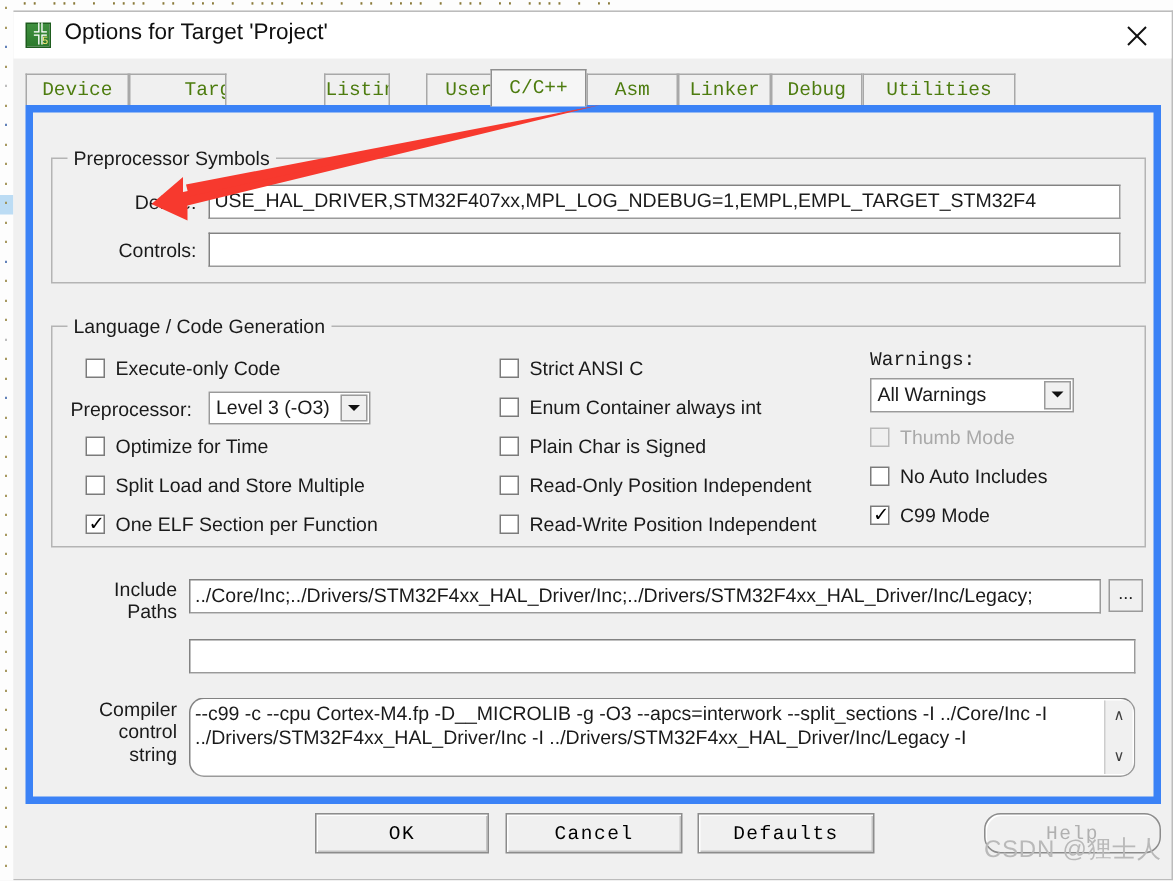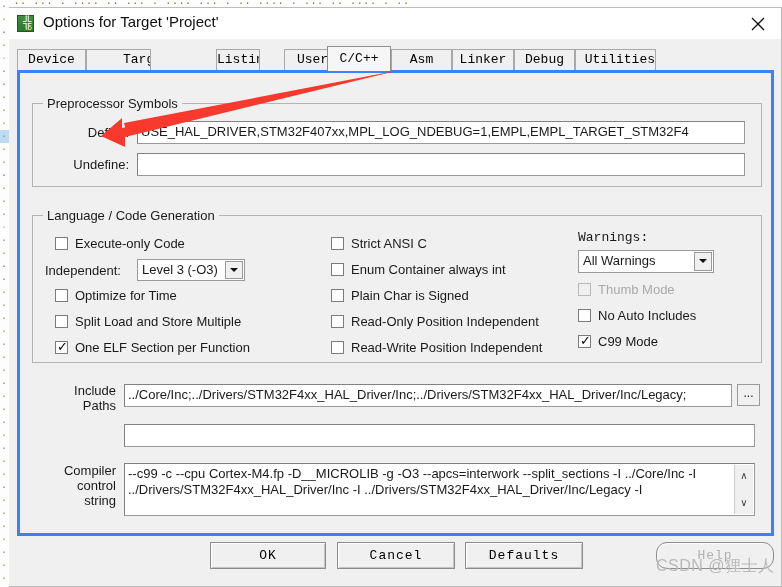--- a/index.html
+++ b/index.html
@@ -121,21 +121,21 @@
   .tab {
     position: absolute;
     top: 3px;
     height: 21px;
     background: #f0f0f0;
     border: 1px solid #a8a8a8;
     border-bottom: none;
     box-sizing: border-box;
     font-family: "Liberation Mono", monospace;
     font-size: 13px;
-    color: #000000;
+    color: #4d7c0f;
     text-align: center;
     line-height: 19px;
     cursor: pointer;
     white-space: nowrap;
     overflow: hidden;
   }
   .tab.active {
     top: 0px;
     height: 25px;
     background: #f6f6f6;
@@ -144,21 +144,21 @@
     z-index: 5;
     font-weight: normal;
   }
 
   
   .tabpage {
     position: absolute;
     left: 8px; top: 62px;
     width: 757px; height: 466px;
     background: #f0f0f0;
-    border: 3px solid #3b82f6;
+    border: 5px solid #3b82f6;
     box-sizing: border-box;
   }
 
   
   .group {
     position: absolute;
     border: 1px solid #b4b4b4;
     box-sizing: border-box;
   }
   .group-title {
@@ -189,21 +189,21 @@
     border-top-color: #828282;
     border-left-color: #828282;
     box-sizing: border-box;
     font-size: 13px;
     color: #1a1a1a;
     padding: 2px 3px;
     overflow: hidden;
     white-space: nowrap;
     cursor: text;
   }
-  .field.multiline { white-space: normal; line-height: 16px; padding-right: 22px; }
+  .field.multiline { white-space: normal; line-height: 16px; padding-right: 22px; border-radius: 10px; }
 
   .spin {
     position: absolute;
     right: 1px; top: 1px;
     bottom: 1px;
     width: 18px;
     background: #f0f0f0;
     border-left: 1px solid #cdcdcd;
   }
   .spin .arw {
@@ -412,44 +412,44 @@
     <div class="tabstrip" id="tabstrip">
         <div class="tab" style="left: 0px; width: 69px;">Device</div>
         <div class="tab" style="left: 69px; width: 65px; padding-left: 36px;">Target</div>
         <div class="tab" style="left: 134px; width: 65px; margin-top: 40px;">Output</div>
         <div class="tab" style="left: 199px; width: 44px; text-align: right;">Listing</div>
         <div class="tab" style="left: 267px; width: 57px;">User</div>
         <div class="tab active" style="left: 310px; width: 64px;">C/C++</div>
         <div class="tab" style="left: 374px; width: 61px;">Asm</div>
         <div class="tab" style="left: 435px; width: 62px;">Linker</div>
         <div class="tab" style="left: 497px; width: 61px;">Debug</div>
-        <div class="tab" style="left: 558px; width: 81px; text-align: right;">Utilities</div>
+        <div class="tab" style="left: 558px; width: 102px;">Utilities</div>
       </div>
 
     <div class="tabpage">
 
       <div class="group" style="left:12px; top:30px; width:730px; height:84px;">
         <div class="group-title">Preprocessor Symbols</div>
 
         <div class="lbl right" style="left:18px; top:21px; width:78px;">Define:</div>
         <div class="field" style="left:104px; top:17px; width:608px; height:23px;">USE_HAL_DRIVER,STM32F407xx,MPL_LOG_NDEBUG=1,EMPL,EMPL_TARGET_STM32F4</div>
 
-        <div class="lbl right" style="left:10px; top:53px; width:86px;">Undefine:</div>
+        <div class="lbl right" style="left:10px; top:53px; width:86px;">Controls:</div>
         <div class="field" style="left:104px; top:49px; width:608px; height:23px;"></div>
       </div>
 
       <div class="group" style="left:12px; top:142px; width:730px; height:148px;">
         <div class="group-title">Language / Code Generation</div>
 
         <div class="cbrow" style="left:22px; top:20px;">
           <span class="cbox"></span>
           <span class="cl">Execute-only Code</span>
         </div>
 
-        <div class="lbl" style="left:12px; top:47px;">Independent:</div>
+        <div class="lbl" style="left:12px; top:47px;">Preprocessor:</div>
         <div class="combo" style="left:104px; top:43px; width:108px; height:22px;">
           <span class="cv">Level 3 (-O3)</span>
           <span class="cbtn">
               <span class="car"></span>
             </span>
         </div>
 
         <div class="cbrow" style="left:22px; top:72px;">
           <span class="cbox"></span>
           <span class="cl">Optimize for Time</span>

